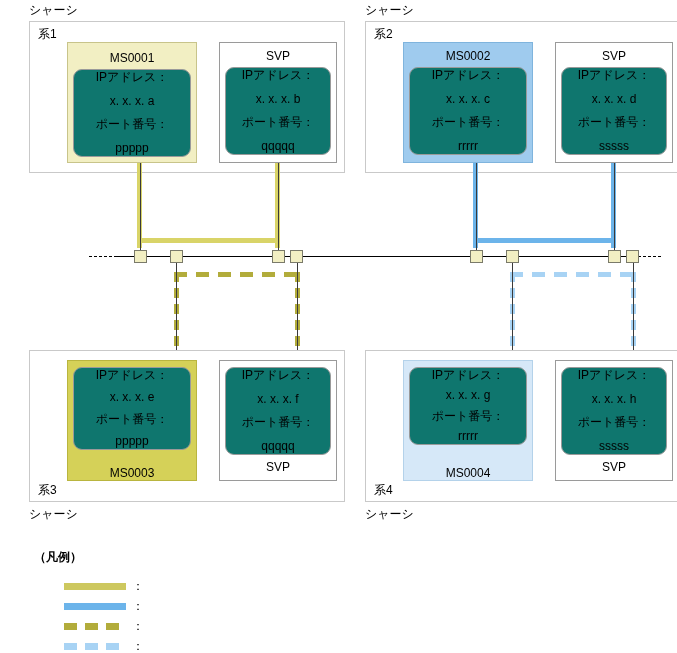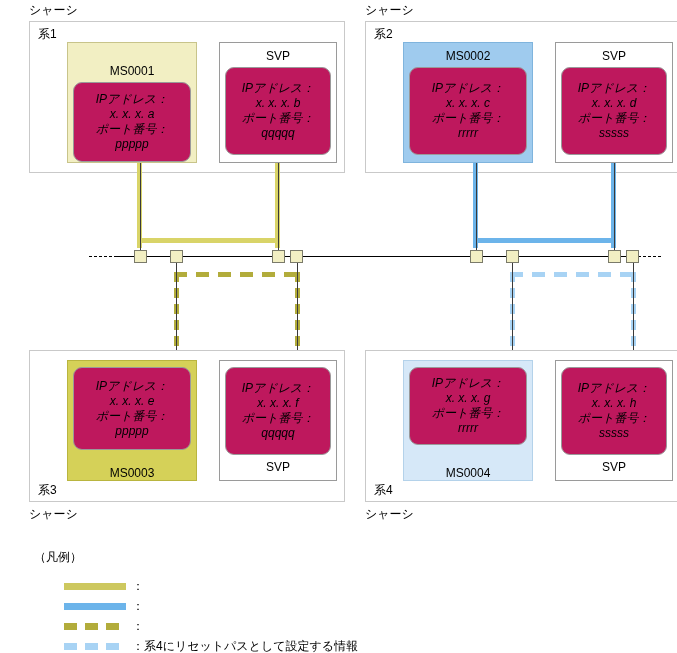--- a/index.html
+++ b/index.html
@@ -30,23 +30,23 @@
   .unit.fill-ms1{background:#f2efc3;border-color:#c8c48a;}
   .unit.fill-ms2{background:#9fcbee;border-color:#7fb4dd;}
   .unit.fill-ms3{background:#d5d158;border-color:#b9b53f;}
   .unit.fill-ms4{background:#d6e8f8;border-color:#b4d2ea;}
   .unit.fill-plain{background:#ffffff;border-color:#9a9a9a;}
 
   .unit-title{
     font-size:12px;line-height:14px;text-align:center;white-space:nowrap;
   }
   .inner-card{
-    box-sizing:border-box;background:#be185d;border:1px solid #9a9a9a;
+    box-sizing:border-box;background:#0f766e;border:1px solid #9a9a9a;
     border-radius:9px;display:flex;flex-direction:column;
-    align-items:center;justify-content:center;font-style:italic;
+    align-items:center;justify-content:space-between;
   }
   .inner-line{
     font-size:12px;line-height:15px;text-align:center;white-space:nowrap;
   }
   .inner-line.mono{font-family:"Liberation Sans","DejaVu Sans",sans-serif;}
 
   
   .bus-line{position:absolute;height:1px;background:#000;}
   .bus-dash{
     position:absolute;height:0;border-top:1px dashed #000;
@@ -95,21 +95,21 @@
 </head>
 <body>
 
 <div class="stage">
 
   <div class="chassis-label abs" style="left:17px;top:4px;">シャーシ</div>
   <div class="chassis-frame" style="left:17px;top:21px;width:316px;height:152px;"></div>
   <div class="kei-label" style="left:26px;top:28px;">系1</div>
 
   <div class="unit fill-ms1" style="left:55px;top:42px;width:130px;height:121px;">
-    <div class="unit-title" style="margin-top:21px;">MS0001</div>
+    <div class="unit-title" style="margin-top:8px;">MS0001</div>
     <div class="inner-card" style="width:118px;height:88px;margin-top:4px;">
       <div class="inner-line">IPアドレス：</div>
       <div class="inner-line mono">x. x. x. a</div>
       <div class="inner-line">ポート番号：</div>
       <div class="inner-line mono">ppppp</div>
     </div>
   </div>
 
   <div class="unit fill-plain" style="left:207px;top:42px;width:118px;height:121px;">
     <div class="unit-title" style="margin-top:6px;">SVP</div>
@@ -225,36 +225,35 @@
   <div class="unit fill-plain" style="left:543px;top:360px;width:118px;height:121px;">
     <div class="inner-card" style="width:106px;height:88px;margin-top:6px;">
       <div class="inner-line">IPアドレス：</div>
       <div class="inner-line mono">x. x. x. h</div>
       <div class="inner-line">ポート番号：</div>
       <div class="inner-line mono">sssss</div>
     </div>
     <div class="unit-title" style="margin-top:5px;">SVP</div>
   </div>
 
-  <div class="legend-title" style="left:22px;top:551px;">（凡例）</div>
+  <div class="legend-title" style="left:22px;top:551px;font-weight:bold;">（凡例）</div>
 
   <div class="legend-row" style="left:52px;top:578px;">
     <span class="legend-swatch sw-solid-y"></span>
     <span class="legend-text">：</span>
   </div>
 
   <div class="legend-row" style="left:52px;top:598px;">
     <span class="legend-swatch sw-solid-b"></span>
     <span class="legend-text">：</span>
   </div>
 
   <div class="legend-row" style="left:52px;top:618px;">
     <span class="legend-swatch sw-dash-y"></span>
     <span class="legend-text">：</span>
   </div>
 
   <div class="legend-row" style="left:52px;top:638px;">
     <span class="legend-swatch sw-dash-b"></span>
     <span class="legend-text">：</span>
-    <span class="legend-text">系4にリセットパスとして設定する情報</span>
   </div>
 
 </div>
 
 </body></html>

